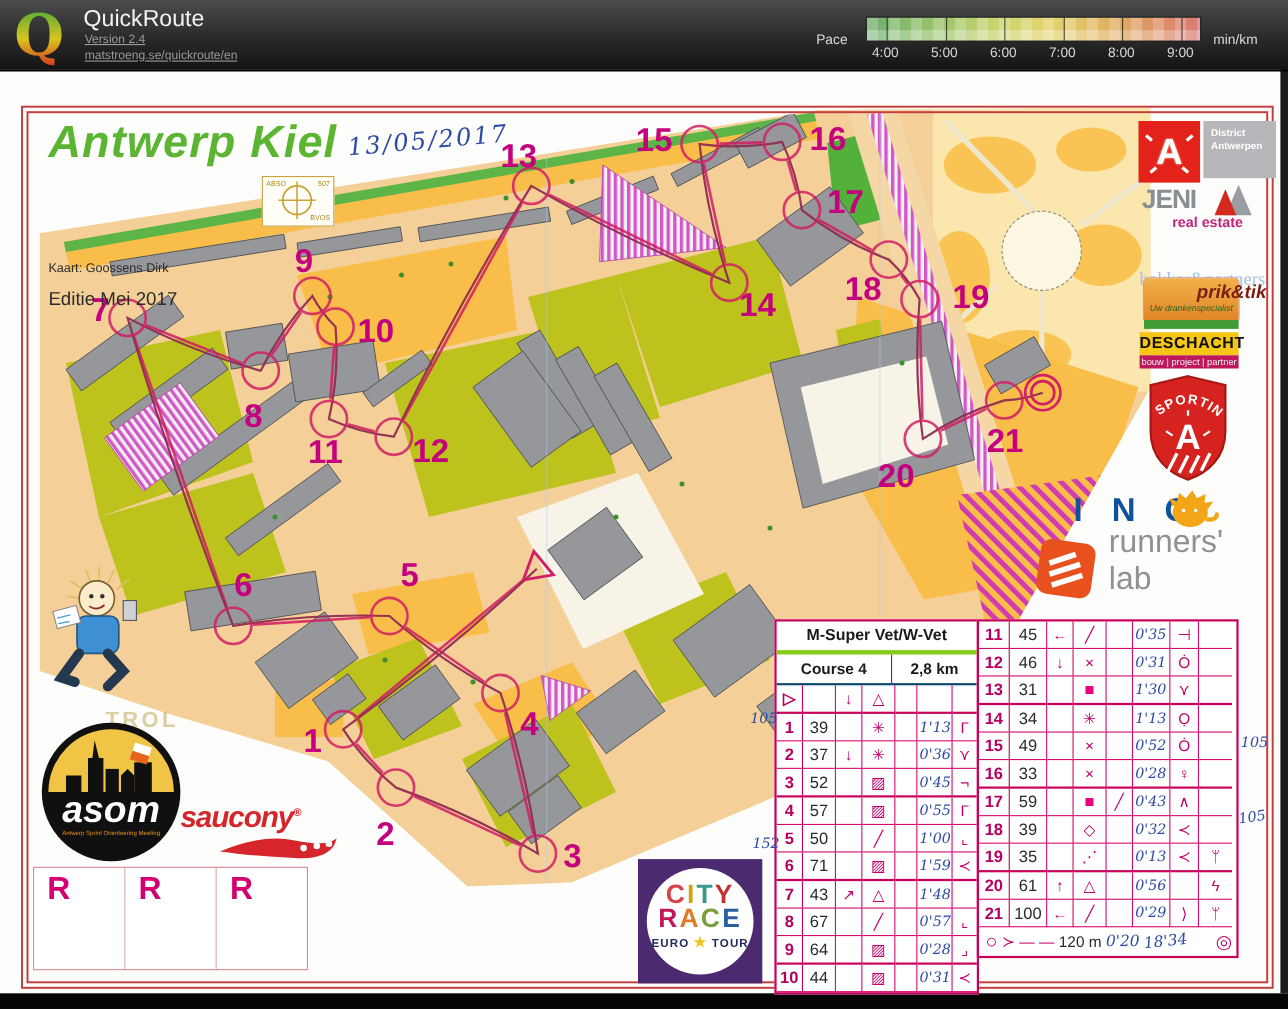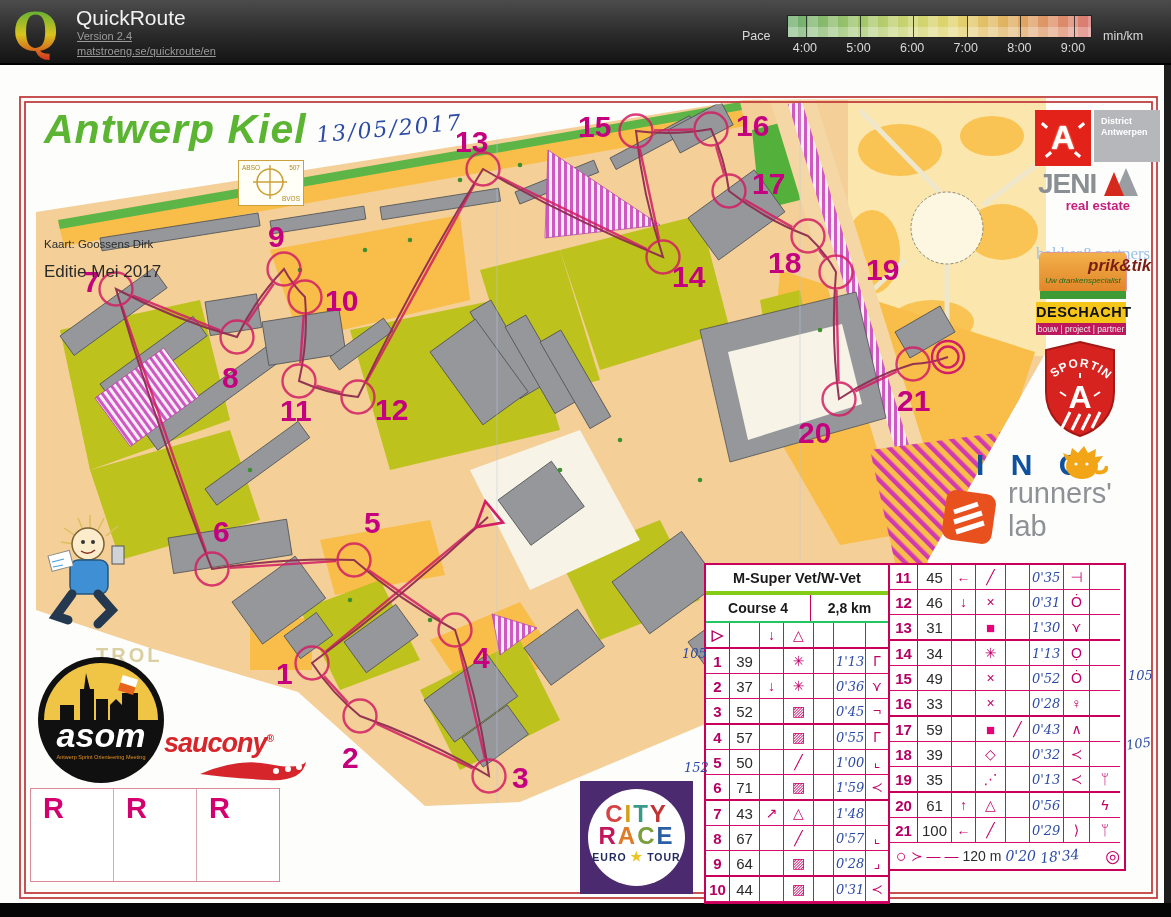--- a/index.html
+++ b/index.html
@@ -37,21 +37,21 @@
   .cb-abso{left:3px;top:3px;} .cb-507{right:3px;top:3px;} .cb-bvos{right:3px;bottom:3px;}
   .watermark{left:96px;top:644px;color:rgba(190,170,90,.55);font-size:20px;font-weight:bold;letter-spacing:3px;}
   
   .district-red{left:1035px;top:110px;width:56px;height:56px;background:#e32219;}
   .district-a{position:absolute;left:0;top:0;width:56px;height:56px;color:#fff;font-size:33px;font-weight:bold;
     display:flex;align-items:center;justify-content:center;text-shadow:0 0 2px #ffd;}
   .ray{position:absolute;width:7px;height:3px;background:#fff;}
   .district-gray{left:1094px;top:110px;width:66px;height:52px;background:#b5b7ba;color:#fff;
     font-size:9px;font-weight:bold;padding:6px 0 0 7px;box-sizing:border-box;line-height:11px;width:66px;}
   .jeni{left:1038px;top:168px;width:92px;}
-  .jeni-name{color:#8a8f94;font-size:28px;font-weight:bold;letter-spacing:-1px;}
+  .jeni-name{color:#8a8f94;font-size:24px;font-weight:bold;letter-spacing:-1px;}
   .jeni-tag{color:#c51f7e;font-size:13px;font-weight:bold;text-align:right;margin-top:-2px;}
   .jeni-peak{position:absolute;left:58px;top:-2px;}
   .bakker{left:1036px;top:244px;color:#9fc3e8;font-size:17px;font-family:"Liberation Serif",serif;}
   .prik{left:1040px;top:253px;width:86px;height:40px;background:linear-gradient(#f2b049,#e08427);
     border-radius:4px;box-shadow:0 0 0 1px #d99;}
   .prik-name{color:#7a1d12;font-size:17px;font-weight:bold;font-style:italic;text-align:center;margin-top:3px;padding-left:48px;}
   .prik-tag{color:#23661b;font-size:8px;font-style:italic;text-align:center;}
   .prik-bar{left:1040px;top:291px;width:86px;height:8px;background:#3f9b35;}
   .deschacht{left:1036px;top:302px;width:90px;height:21px;background:#f5c518;color:#101010;
     font-size:14.5px;font-weight:bold;text-align:center;line-height:21px;letter-spacing:.5px;}
@@ -76,21 +76,21 @@
   .cr-circle{width:97px;height:97px;background:#fff;border-radius:50%;text-align:center;padding-top:14px;box-sizing:border-box;}
   .cr-line{font-size:24px;font-weight:bold;letter-spacing:2px;line-height:22px;}
   .cr-sub{font-size:10.5px;font-weight:bold;color:#222a5e;letter-spacing:1px;margin-top:2px;}
   .cr-star{color:#f0c420;font-size:13px;}
   
   .card{position:absolute;background:#fff;border:2px solid #c8005a;box-sizing:border-box;z-index:4;}
   .card-left{left:704px;top:563px;width:186px;}
   .card-right{left:888px;top:563px;width:238px;}
   .cc-title{height:26px;border-bottom:4px solid #84cc16;display:flex;align-items:center;justify-content:center;
     font-size:14.5px;font-weight:bold;color:#1a1a1a;}
-  .cc-course{height:26px;border-bottom:2px solid #22c55e;display:flex;font-size:14px;font-weight:bold;color:#1a1a1a;}
+  .cc-course{height:26px;border-bottom:2px solid #0c4a6e;display:flex;font-size:14px;font-weight:bold;color:#1a1a1a;}
   .cc-course div{display:flex;align-items:center;justify-content:center;}
   .cc-c1{width:104px;border-right:1.5px solid #c8005a;}
   .cc-c2{flex:1;}
   .cc-grid{display:grid;}
   .cc-cell{border-right:1px solid #d60a6e;border-bottom:1px solid #d60a6e;display:flex;align-items:center;
     justify-content:center;font-size:14px;height:24px;overflow:hidden;}
   .cc-cell.last{border-right:none;}
   .cc-num{color:#b50063;font-weight:bold;font-size:15px;border-right:1.5px solid #c8005a;}
   .cc-code{color:#2b2b2b;font-size:15px;}
   .cc-sym{color:#c2006a;font-size:14px;}

